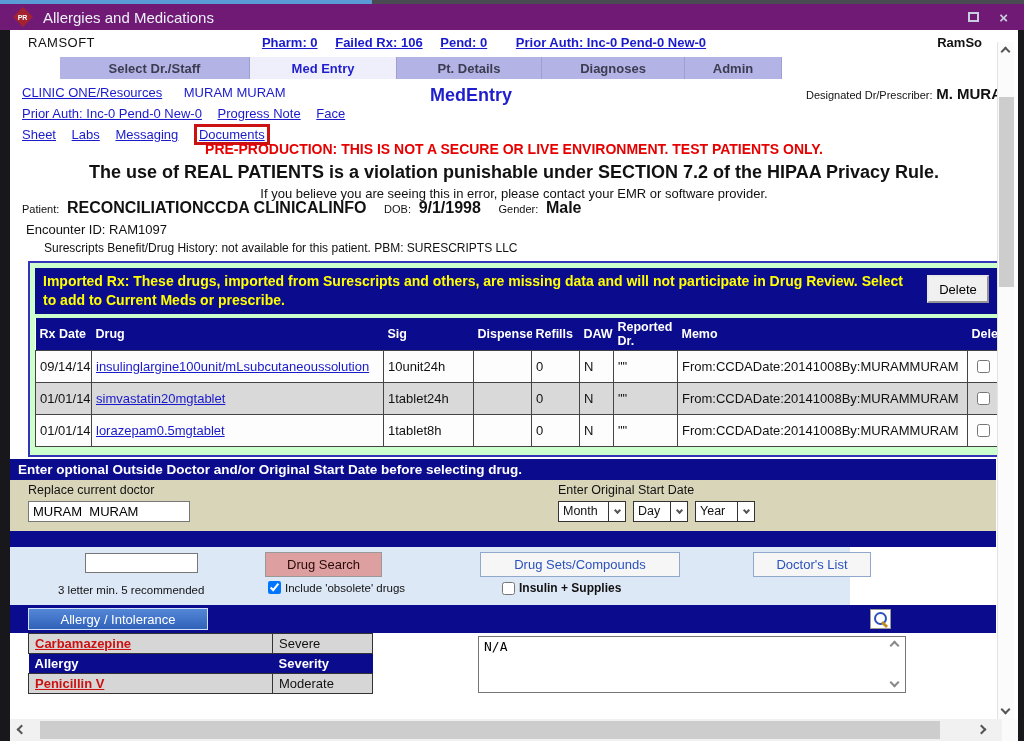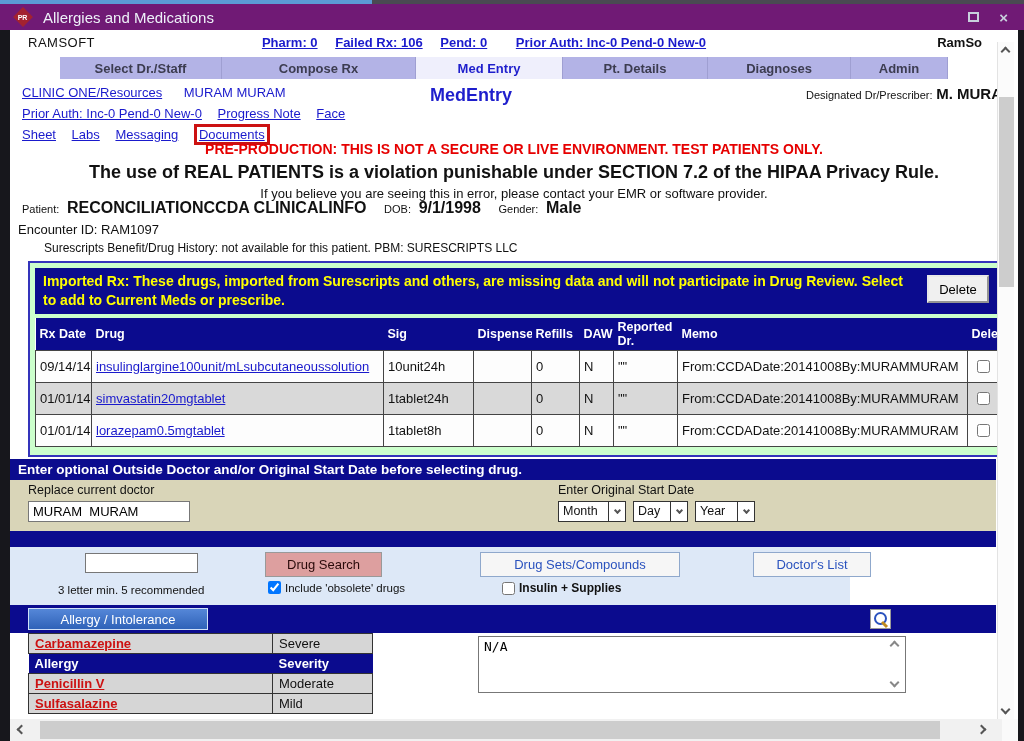--- a/index.html
+++ b/index.html
@@ -47,21 +47,21 @@
   .redbox { border:3px solid #cc1111; padding:0 2px; display:inline-block; }
 
   .warning { position:absolute; top:109px; left:0; width:100%; text-align:center; line-height:1.45; }
   .w1 { color:#e60000; font-weight:bold; font-size:14px; }
   .w2 { font-weight:bold; font-size:18px; }
   .w3 { font-size:13px; }
 
   .patient-line { position:absolute; top:169px; left:12px; white-space:nowrap; }
   .patient-line .sm { font-size:11px; margin-right:4px; }
   .patient-line .lg { font-size:16px; font-weight:bold; margin-right:14px; }
-  .encounter { position:absolute; top:192px; left:8px; }
+  .encounter { position:absolute; top:192px; left:16px; }
   .surescripts { position:absolute; top:211px; left:34px; font-size:12px; }
 
   
   .rx-panel { position:absolute; top:231px; left:18px; width:976px; border:2px solid #3434bb; background:#ccffcc; padding:5px 5px 8px 5px; }
   .rx-banner { background:#0b0b8e; color:#ffff00; font-weight:bold; font-size:14px; padding:4px 8px; position:relative; min-height:44px; line-height:1.35; }
   .rx-banner .text { width:860px; }
   .delete-btn { position:absolute; right:8px; top:7px; width:62px; height:28px; background:#f0f0f0; border:2px outset #e8e8e8; font-size:13px; font-family:"Liberation Sans",sans-serif; cursor:pointer; }
   .rx-table { border-collapse:collapse; width:100%; margin-top:4px; table-layout:fixed; background:#fff; font-size:13px; }
   .rx-table th { background:#0b0b8e; color:#fff; text-align:left; font-size:12.5px; font-weight:bold; padding:2px 4px; overflow:hidden; }
   .rx-table td { border:1px solid #444; padding:6px 4px; height:22px; overflow:hidden; white-space:nowrap; }
@@ -158,22 +158,21 @@
       <span class="topbar-links">
         <a class="bluelink">Pharm: 0</a>
         <a class="bluelink">Failed Rx: 106</a>
         <a class="bluelink">Pend: 0</a>
         <a class="bluelink" style="margin-left:18px">Prior Auth: Inc-0 Pend-0 New-0</a>
       </span>
       <span class="brand-right">RamSo</span>
     </div>
 
     <div class="tabs">
-      <div class="tab" style="width:162px">Select Dr./Staff</div>
-      <div class="tab" style="width:194px">Compose Rx</div>
+      <div class="tab" style="width:190px">Select Dr./Staff</div>
       <div class="tab active" style="width:147px">Med Entry</div>
       <div class="tab" style="width:145px">Pt. Details</div>
       <div class="tab" style="width:143px">Diagnoses</div>
       <div class="tab" style="width:97px">Admin</div>
     </div>
 
     <div class="subheader">
       <a class="bluelink">CLINIC ONE/Resources</a>
       <span class="staff-name">MURAM MURAM</span>
       <span class="page-title">MedEntry</span>
@@ -340,24 +339,20 @@
           <td>Severe</td>
         </tr>
         <tr>
           <th>Allergy</th>
           <th>Severity</th>
         </tr>
         <tr>
           <td><a class="allergy-name">Penicillin V</a></td>
           <td>Moderate</td>
         </tr>
-        <tr>
-          <td><a class="allergy-name">Sulfasalazine</a></td>
-          <td>Mild</td>
-        </tr>
       </tbody>
         </table>
       <div class="notes-wrap">
         <textarea style="">N/A</textarea>
         <div class="ta-arrows">
           <span class="chev up"></span>
           <span class="chev down"></span>
         </div>
       </div>
     </div>

